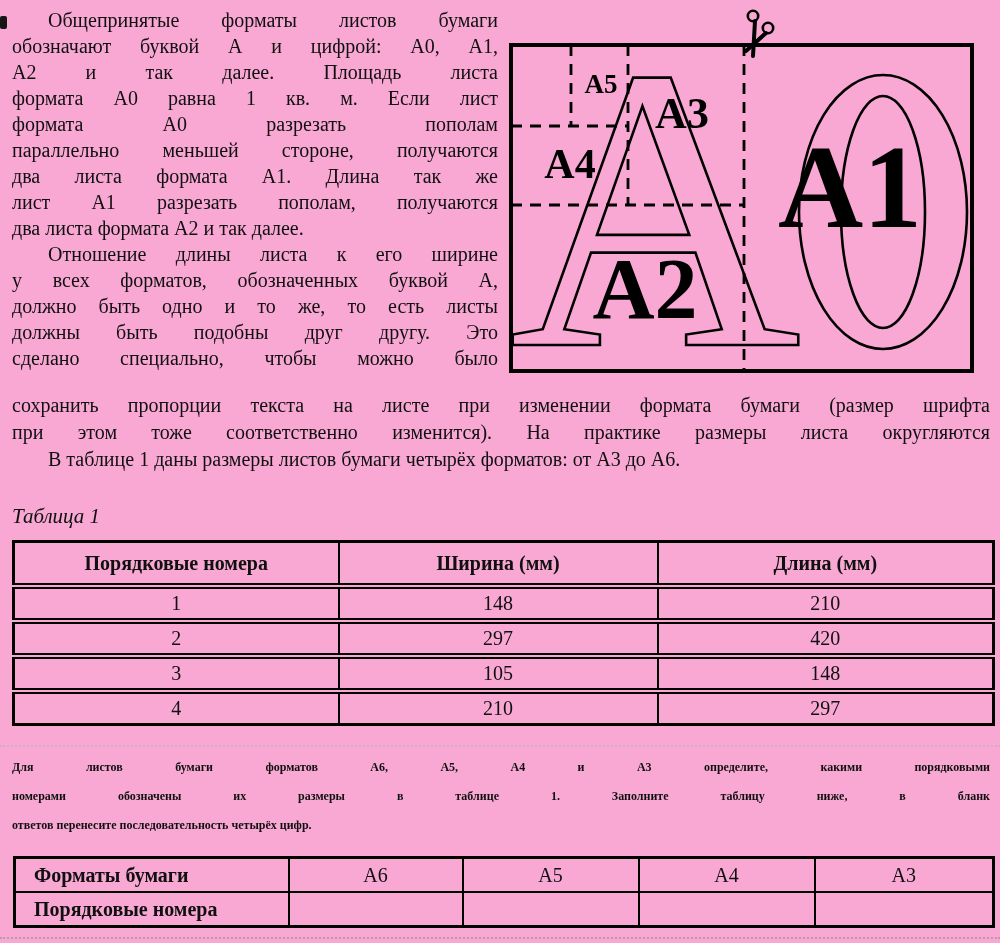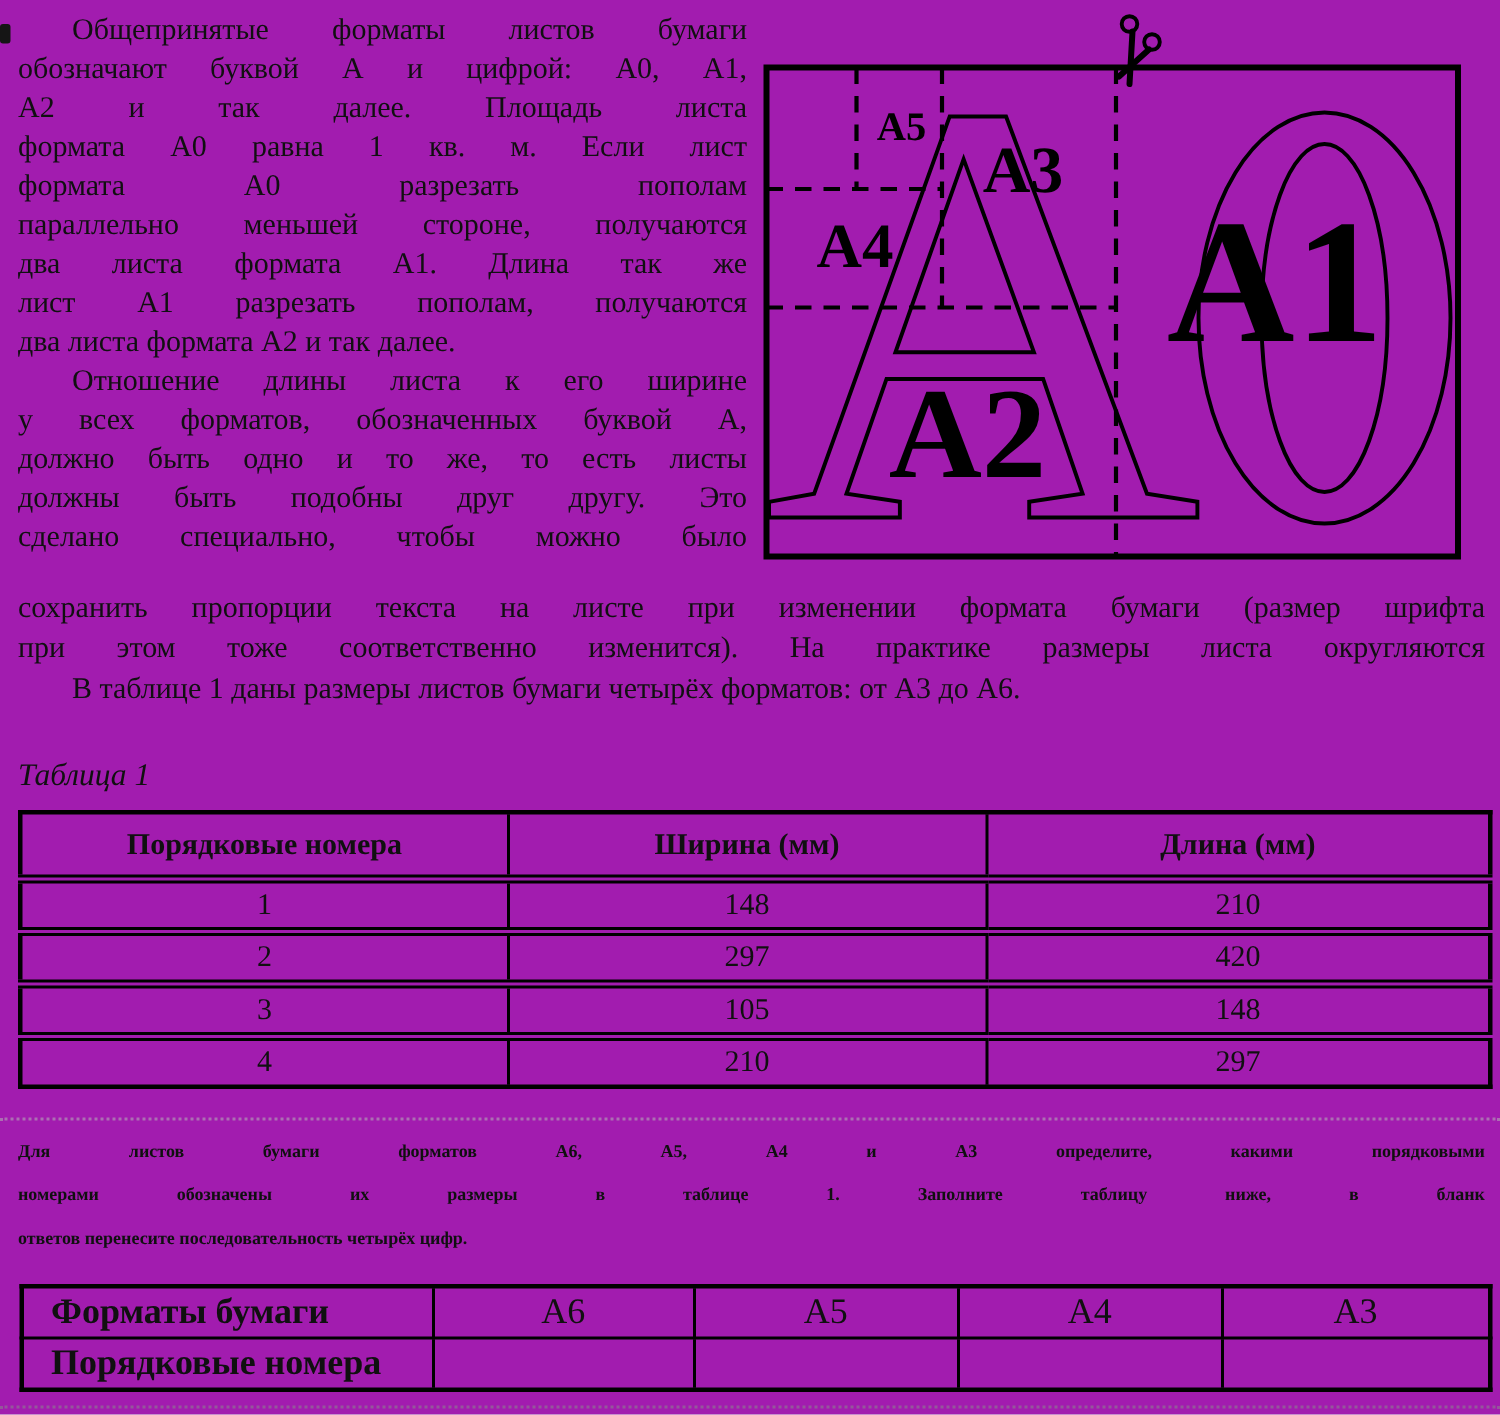--- a/index.html
+++ b/index.html
@@ -1,18 +1,18 @@
 <!DOCTYPE html>
 <html><head>
 <meta charset="utf-8">
 <style>
   html,body { margin:0; padding:0; background:#e8e8e8; }
   .page {
     position:relative; width:1000px; height:943px; margin:0 auto;
-    background:#a21caf; color:#101010;
+    background:#f9a8d4; color:#101010;
     font-family:"Liberation Serif","DejaVu Serif",serif;
     overflow:hidden;
   }
   
   .lines { position:absolute; }
   .ln { width:100%; font-size:20px; line-height:26px; height:26px;
         text-align:justify; text-align-last:justify; }
   .ln.ll { text-align-last:left; }      
   .ln.ind { text-indent:36px; }         
   .wide .ln { line-height:27px; height:27px; }
@@ -28,21 +28,21 @@
   #t1 th, #t1 td { border:2.5px solid #000; text-align:center;
         font-size:20px; padding:0; overflow:hidden; }
   #t1 th { height:40px; font-weight:bold; }
   #t1 td { height:29px; font-weight:normal; }
   #t1 tr.sep th, #t1 tr.sep td { border-top:6px double #000; }
 
   
   #t2 { position:absolute; left:13px; top:856px; width:979px;
         border-collapse:collapse; table-layout:fixed;
         border:3px solid #000; }
-  #t2 td { border:2.5px solid #000; height:32px; font-size:24px;
+  #t2 td { border:2.5px solid #000; height:32px; font-size:20px;
         text-align:center; padding:0; overflow:hidden; }
   #t2 td.lbl { font-weight:bold; text-align:left; padding-left:18px; }
 
   
   .figure { position:absolute; left:505px; top:5px; width:490px; height:372px; }
 
   
   .artifact-blob { position:absolute; left:0; top:16px; width:7px; height:13px;
         background:#151515; border-radius:2px; }
   .artifact-line-mid { position:absolute; left:0; top:745px; width:100%;

